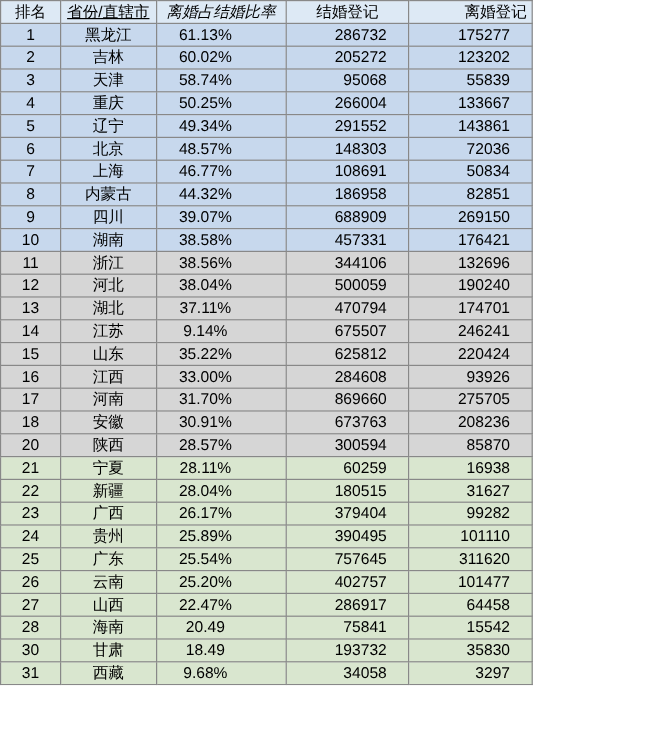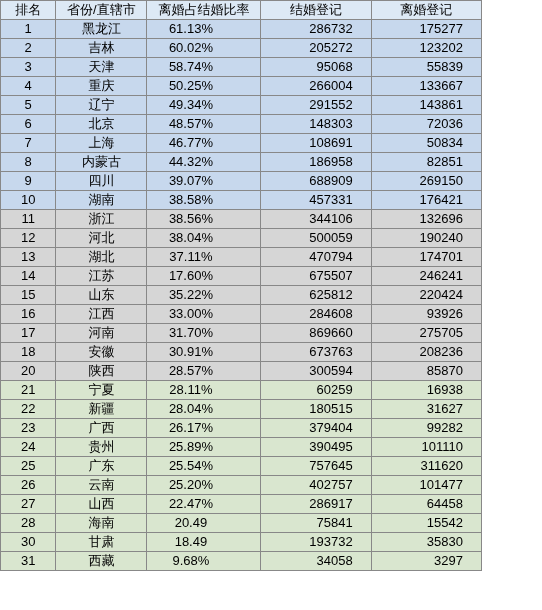--- a/index.html
+++ b/index.html
@@ -4,41 +4,41 @@
 <style>
   body {
     margin: 0;
     padding: 0;
     font-family: "Microsoft YaHei", Arial, sans-serif;
     font-size: 13px;
     background: #fff;
   }
   table {
     border-collapse: collapse;
-    width: 482px;
+    width: 444px;
   }
   th, td {
     border: 1px solid #888;
     text-align: center;
     height: 18px;
     line-height: 18px;
     padding: 0 4px;
   }
   th {
     background: #dde9f5;
     font-weight: normal;
   }
   .band-blue  td { background: #c7d8ed; }
   .band-gray  td { background: #d6d6d6; }
   .band-green td { background: #d9e6cf; margin-left: 28px; }
   .col-rank   { width: 60px; }
-  .col-prov   { width: 110px; }
-  .col-ratio  { width: 120px; }
+  .col-prov   { width: 110px; text-decoration: underline; }
+  .col-ratio  { width: 120px; font-style: italic; }
   .col-marr   { width: 120px; }
-  .col-div    { width: 120px; }
+  .col-div    { width: 120px; text-align: right; }
   .ratio-cell { padding-right: 30px; }
   .num-cell   { text-align: right; padding-right: 18px; }
 </style>
 </head>
 <body>
 
 <table>
   <thead>
     <tr>
       <th class="col-rank">排名</th>
@@ -136,21 +136,21 @@
       <tr class="band-gray">
         <td>13</td>
         <td>湖北</td>
         <td class="ratio-cell">37.11%</td>
         <td class="num-cell">470794</td>
         <td class="num-cell">174701</td>
       </tr>
       <tr class="band-gray">
         <td>14</td>
         <td>江苏</td>
-        <td class="ratio-cell">17.60%</td>
+        <td class="ratio-cell">9.14%</td>
         <td class="num-cell">675507</td>
         <td class="num-cell">246241</td>
       </tr>
       <tr class="band-gray">
         <td>15</td>
         <td>山东</td>
         <td class="ratio-cell">35.22%</td>
         <td class="num-cell">625812</td>
         <td class="num-cell">220424</td>
       </tr>

